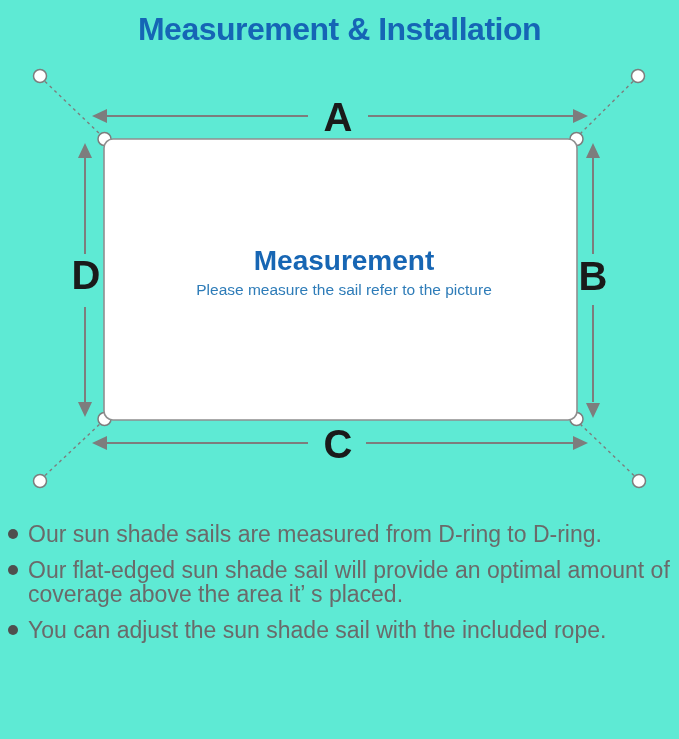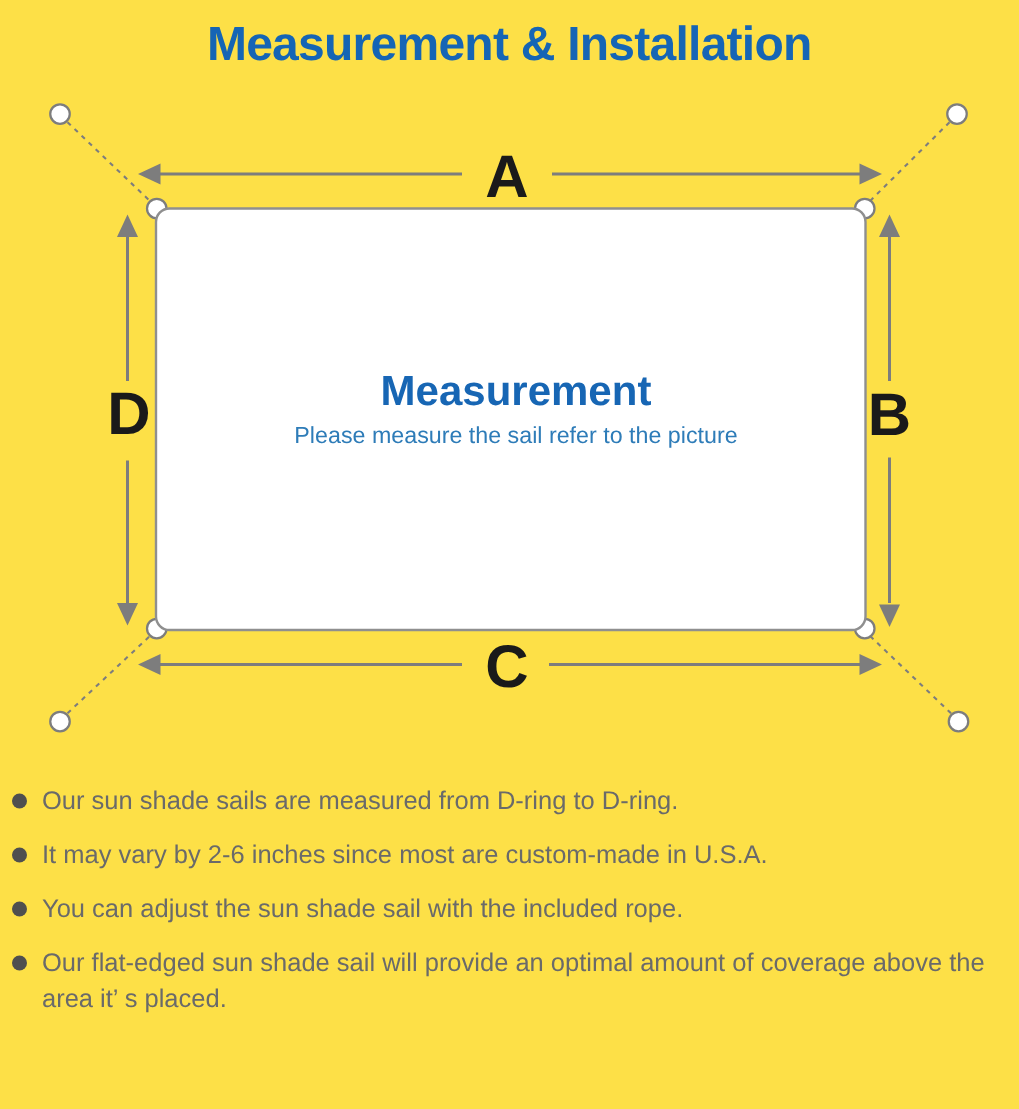--- a/index.html
+++ b/index.html
@@ -1,19 +1,19 @@
 <!DOCTYPE html>
 <html><head>
 <meta charset="utf-8">
 <style>
   html,body{margin:0;padding:0;background:#ffffff;}
   .page{
     position:relative;
     width:679px;height:739px;
-    background:#fde047;
+    background:#5eead4;
     font-family:"Liberation Sans", sans-serif;
     overflow:hidden;
   }
   .page-title{
     margin:0;height:58px;
     display:flex;align-items:center;justify-content:center;
     font-size:32px;font-weight:700;letter-spacing:-0.5px;
     color:#1565b5;
   }
   .diagram-svg{display:block;}
@@ -24,21 +24,21 @@
     display:flex;
     margin-bottom:12px;
   }
   .note-bullet{
     flex:0 0 10px;
     width:10px;height:10px;border-radius:50%;
     background:#4f4f4f;
     margin-top:7px;margin-right:10px;
   }
   .note-text{
-    font-size:17px;line-height:24px;color:#6a6a6a;
+    font-size:23px;line-height:24px;color:#6a6a6a;
   }
   svg text{font-family:"Liberation Sans", sans-serif;}
   .dim-label{font-size:40px;font-weight:700;}
   .center-heading{font-size:28px;font-weight:700;}
   .center-subtitle{font-size:15.5px;}
 </style>
 </head>
 <body>
 
 <div class="page">
@@ -110,25 +110,21 @@
     <text class="center-subtitle" x="344" y="237" text-anchor="middle" fill="#2e7cb8">Please measure the sail refer to the picture</text>
   </svg>
 
   <div class="notes">
     <div class="note-item">
       <span class="note-bullet"></span>
       <span class="note-text">Our sun shade sails are measured from D-ring to D-ring.</span>
     </div>
     <div class="note-item">
       <span class="note-bullet"></span>
-      <span class="note-text">It may vary by 2-6 inches since most are custom-made in U.S.A.</span>
+      <span class="note-text">Our flat-edged sun shade sail will provide an optimal amount of coverage above the area it’ s placed.</span>
     </div>
     <div class="note-item">
       <span class="note-bullet"></span>
       <span class="note-text">You can adjust the sun shade sail with the included rope.</span>
-    </div>
-    <div class="note-item">
-      <span class="note-bullet"></span>
-      <span class="note-text">Our flat-edged sun shade sail will provide an optimal amount of coverage above the area it’ s placed.</span>
     </div>
   </div>
 
 </div>
 
 </body></html>

